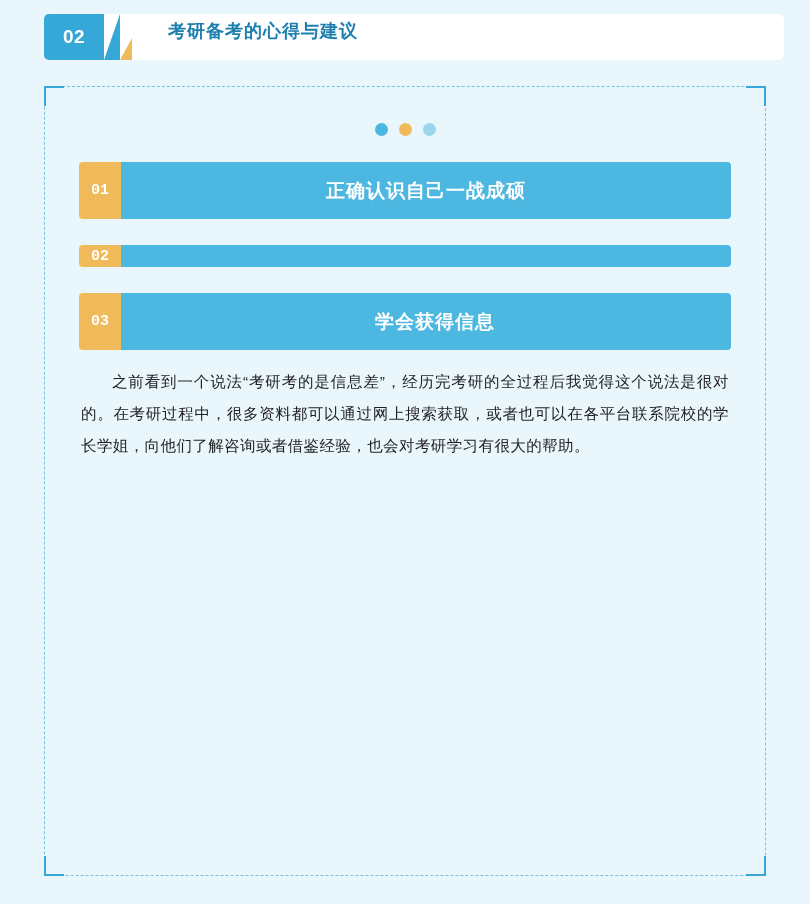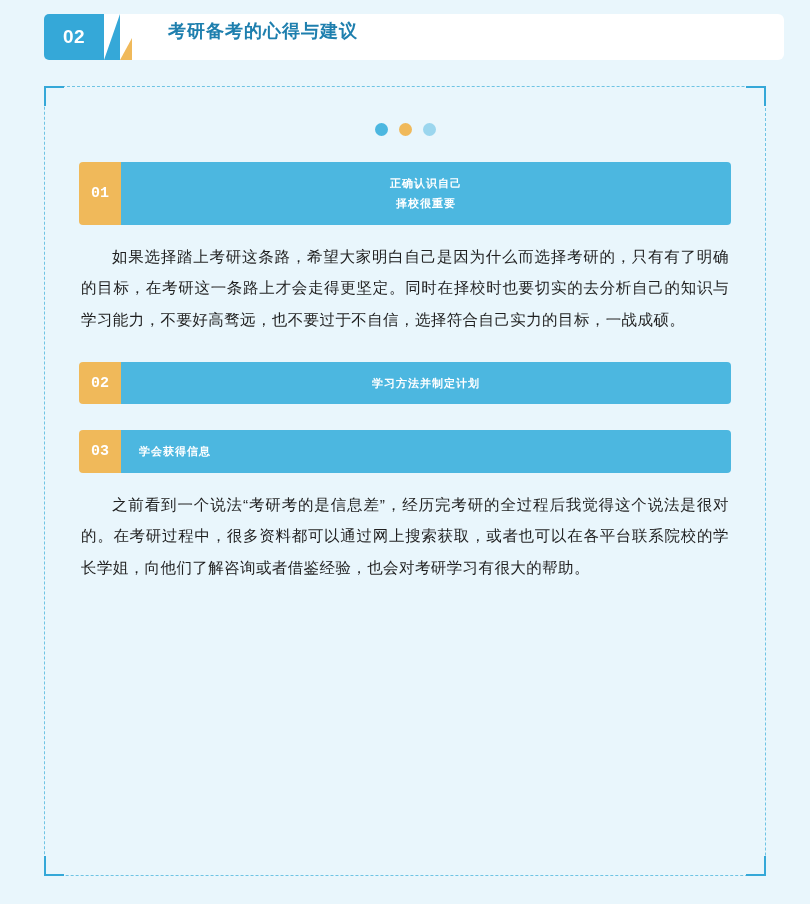--- a/index.html
+++ b/index.html
@@ -145,25 +145,25 @@
     font-weight: bold;
     display: flex;
     align-items: center;
     justify-content: center;
     font-family: Liberation Mono, monospace;
   }
   .sec-title {
     flex: 1 1 auto;
     background: #4cb7e0;
     color: #ffffff;
-    font-size: 11px;
+    font-size: 19px;
     font-weight: bold;
     letter-spacing: 1px;
     display: flex;
-    flex-direction: column;
+    flex-direction: row;
     align-items: center;
     justify-content: center;
     padding: 12px 0;
     line-height: 1.85;
   }
   .sec-title.two-line { padding: 11px 0; }
   .sec-title.single {
     align-items: flex-start;
     padding: 11px 0 11px 18px;
   }
@@ -206,31 +206,29 @@
     <span class="dot" style="background:#4cb7e0"></span>
     <span class="dot" style="background:#f0b95a"></span>
     <span class="dot" style="background:#9bd6ee"></span>
   </div>
 
   <div class="section">
     <div class="sec-head">
       <div class="sec-num">01</div>
       <div class="sec-title two-line">
         <span class="line">正确认识自己</span>
-        <span class="line">择校很重要</span>
+        <span class="line">一战成硕</span>
       </div>
     </div>
-    <p class="para">如果选择踏上考研这条路，希望大家明白自己是因为什么而选择考研的，只有有了明确的目标，在考研这一条路上才会走得更坚定。同时在择校时也要切实的去分析自己的知识与学习能力，不要好高骛远，也不要过于不自信，选择符合自己实力的目标，一战成硕。</p>
   </div>
 
   <div class="section">
     <div class="sec-head">
       <div class="sec-num">02</div>
       <div class="sec-title two-line">
-        <span class="line">学习方法并制定计划</span>
       </div>
     </div>
   </div>
 
   <div class="section">
     <div class="sec-head">
       <div class="sec-num">03</div>
       <div class="sec-title single">
         <span class="line">学会获得信息</span>
       </div>

